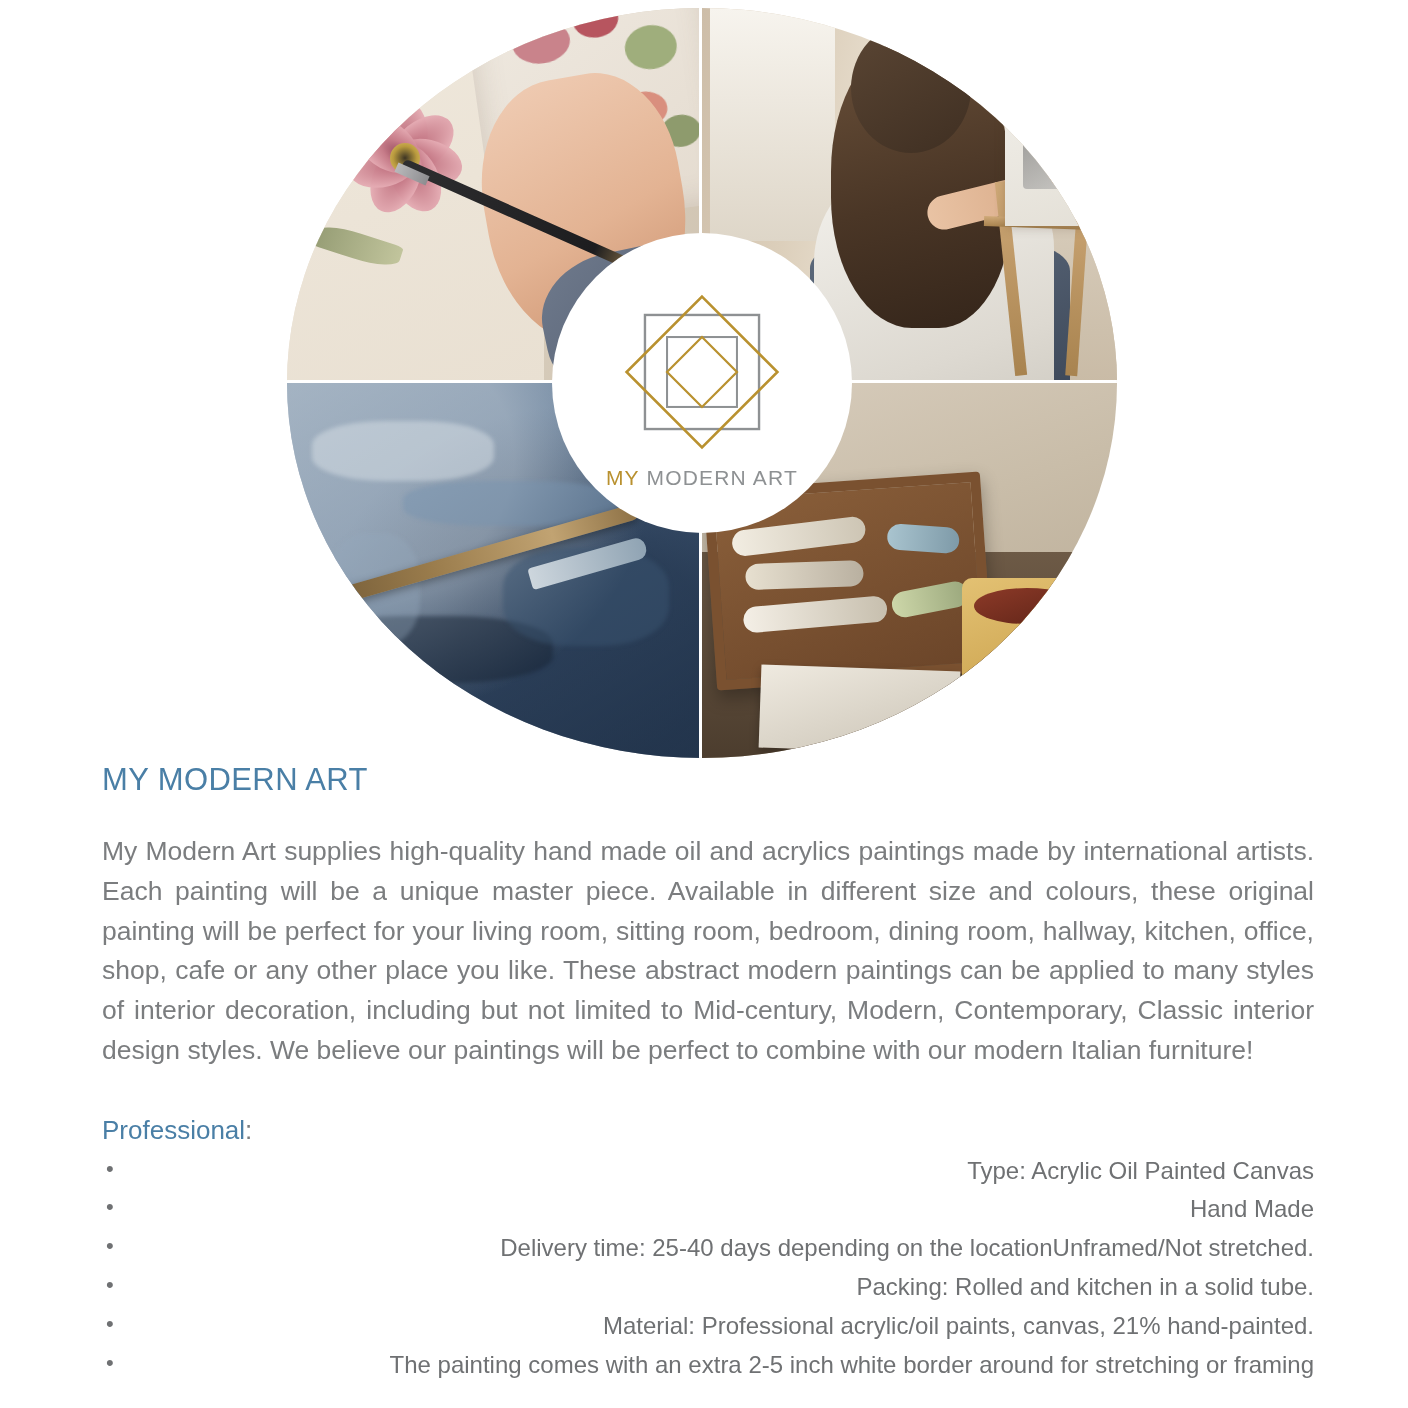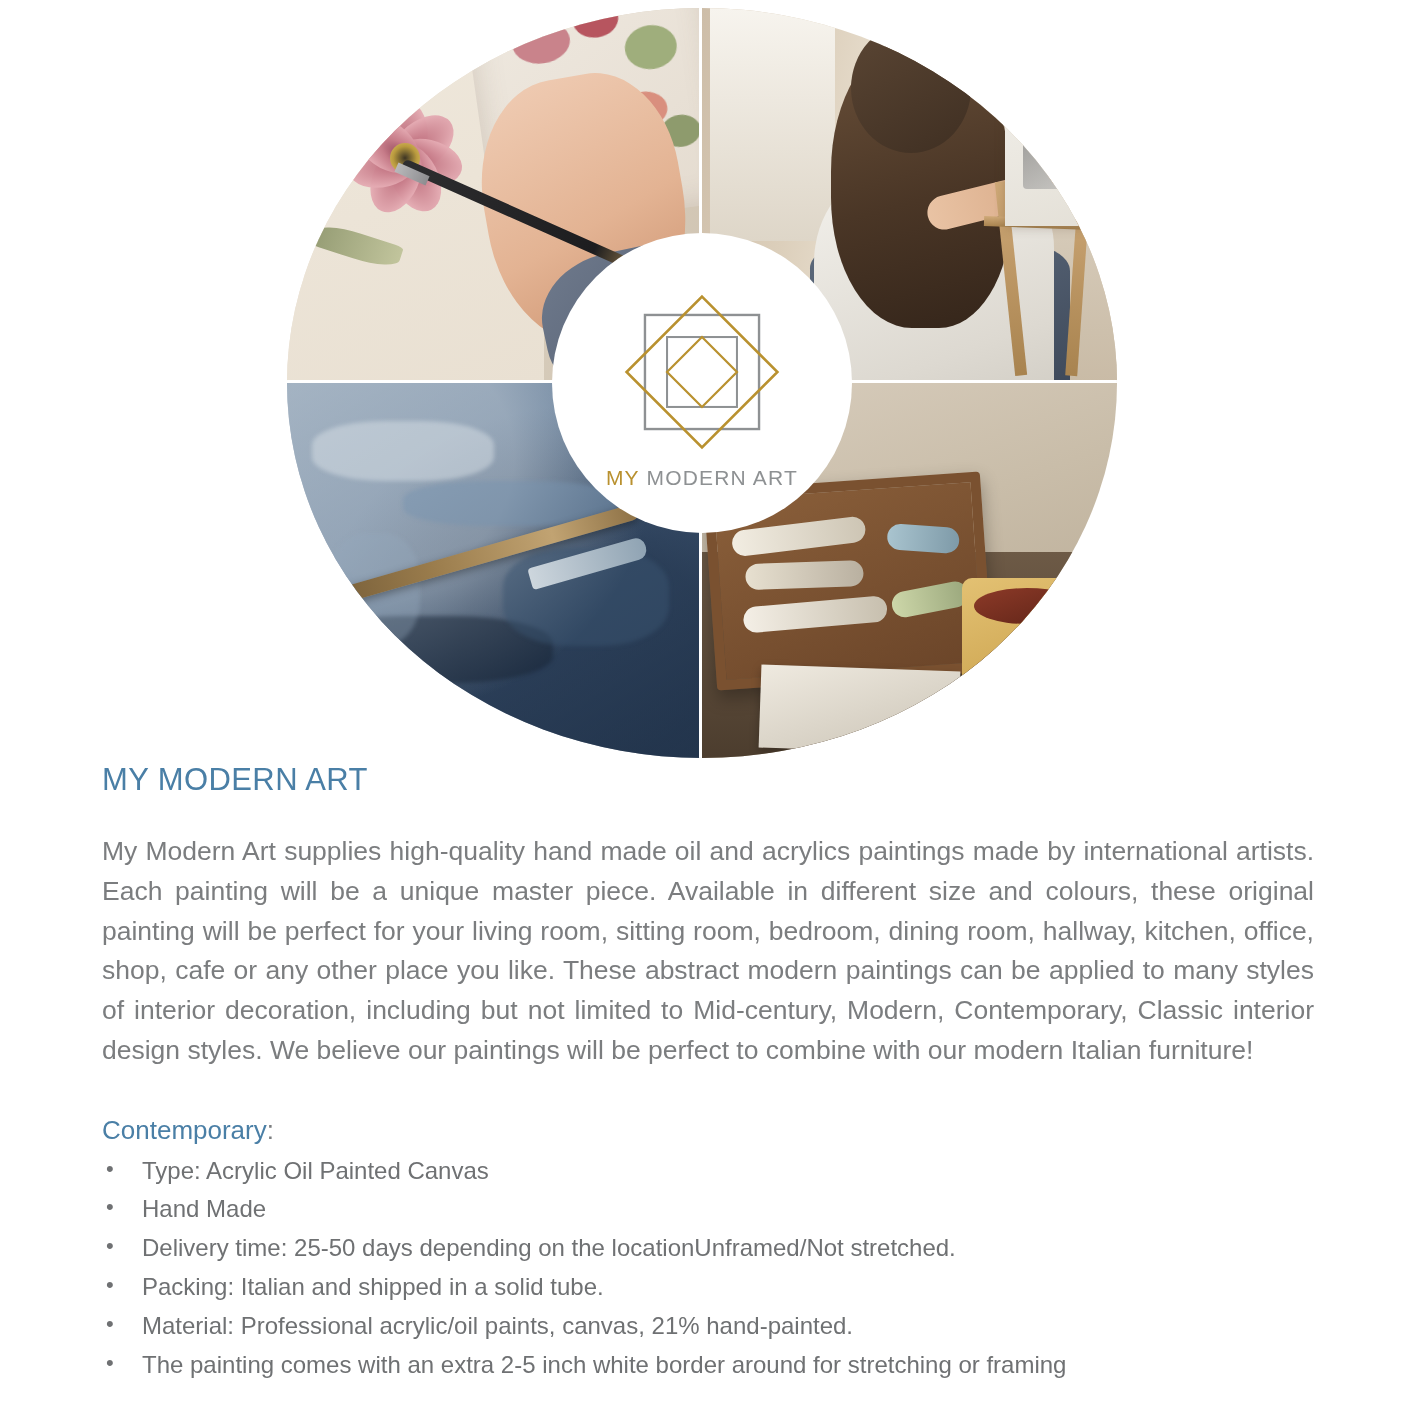--- a/index.html
+++ b/index.html
@@ -356,20 +356,21 @@
     margin: 44px 0 6px 0;
     font-size: 26px;
     font-weight: 400;
     color: #4a7fa6;
   }
   h2.spec-title .colon { color: #7b7d7f; }
   ul.spec-list {
     list-style: none;
     margin: 0;
     padding: 0;
+    text-align: right;
   }
   ul.spec-list li {
     position: relative;
     padding-left: 40px;
     font-size: 24px;
     line-height: 1.62;
     color: #6f7173;
   }
   ul.spec-list li:before {
     content: "•";
@@ -481,26 +482,26 @@
       </div>
     </div>
   </div>
 
   <div class="content">
     <h1 class="title">MY MODERN ART</h1>
 
     <p class="desc">My Modern Art supplies high-quality hand made oil and acrylics paintings made by international artists. Each painting will be a unique master piece. Available in different size and colours, these original painting will be perfect for your living room, sitting room, bedroom, dining room, hallway, kitchen, office, shop, cafe or any other place you like. These abstract modern paintings can be applied to many styles of interior decoration, including but not limited to Mid-century, Modern, Contemporary, Classic interior design styles. We believe our paintings will be perfect to combine with our modern Italian furniture!</p>
 
     <h2 class="spec-title">
-      <span>Contemporary</span><span class="colon">:</span>
+      <span>Professional</span><span class="colon">:</span>
     </h2>
 
     <ul class="spec-list">
       <li>Type: Acrylic Oil Painted Canvas</li>
       <li>Hand Made</li>
-      <li>Delivery time: 25-50 days depending on the locationUnframed/Not      stretched.</li>
-      <li>Packing: Italian and shipped in a solid tube.</li>
+      <li>Delivery time: 25-40 days depending on the locationUnframed/Not      stretched.</li>
+      <li>Packing: Rolled and kitchen in a solid tube.</li>
       <li>Material: Professional acrylic/oil paints, canvas, 21% hand-painted.</li>
       <li>The painting comes with an extra 2-5 inch white border around for stretching or framing</li>
     </ul>
   </div>
 
 </div>
 
 </body></html>

